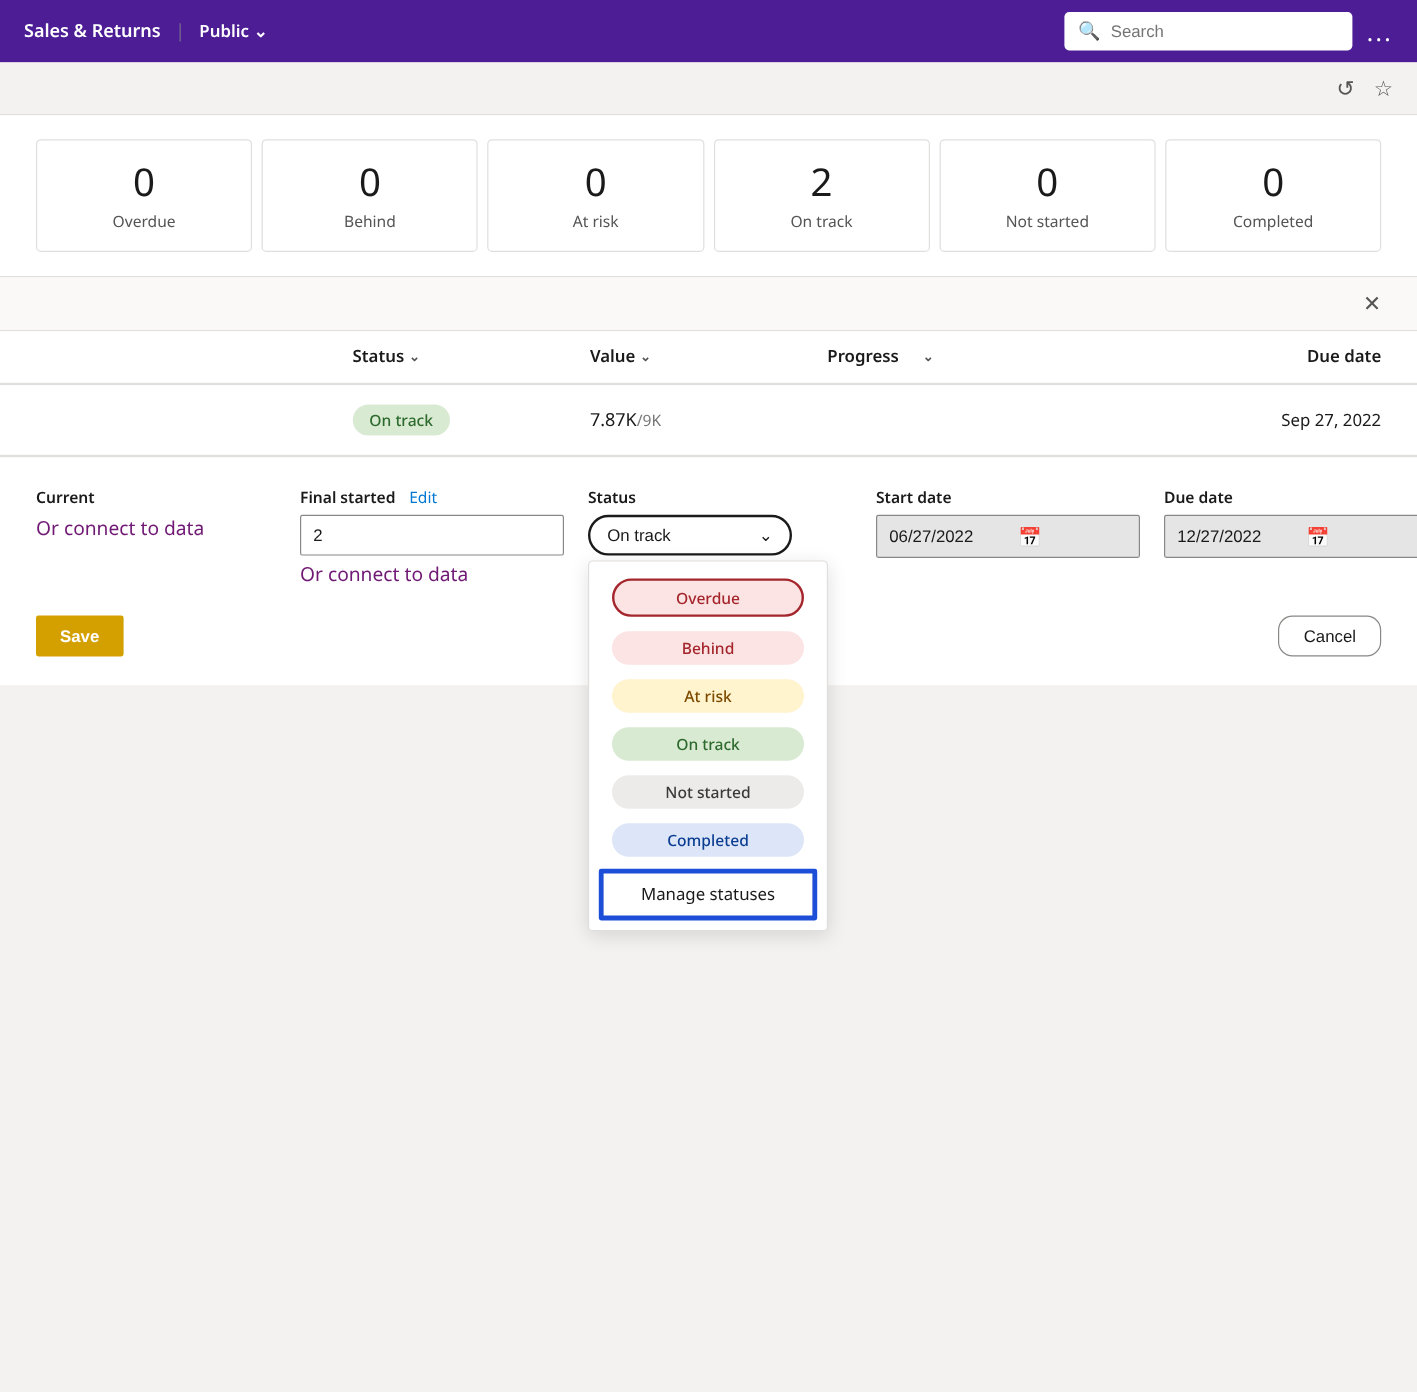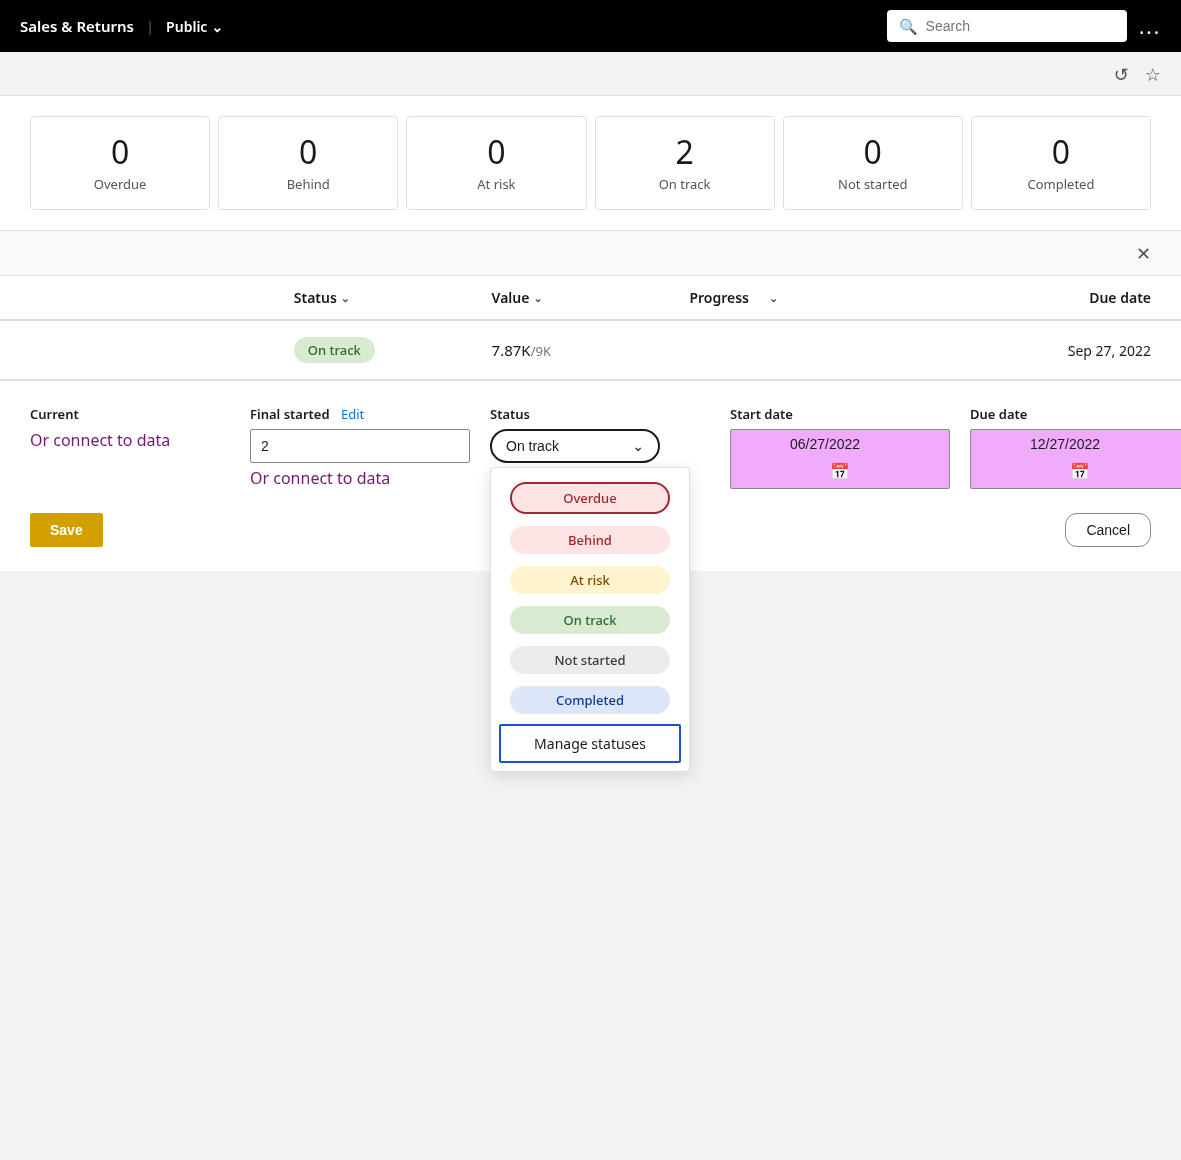--- a/index.html
+++ b/index.html
@@ -6,21 +6,21 @@
     body {
       font-family: 'Segoe UI', system-ui, sans-serif;
       background: #f3f2f1;
       width: 1181px;
       min-height: 1160px;
       overflow-x: hidden;
     }
 
     
     .top-nav {
-      background: #000000;
+      background: #4c1d95;
       display: flex;
       align-items: center;
       justify-content: space-between;
       padding: 0 20px;
       height: 52px;
     }
     .top-nav-left {
       display: flex;
       align-items: center;
       gap: 8px;
@@ -350,35 +350,34 @@
       color: #0a3d91;
     }
 
     
     .manage-statuses-item {
       padding: 8px 16px;
       text-align: center;
       font-size: 14px;
       color: #1a1a1a;
       cursor: pointer;
-      border: 2px solid #1d4ed8;
+      border: 4px solid #1d4ed8;
       margin: 4px 8px 0;
       border-radius: 2px;
     }
 
     
     .date-field {
       display: flex;
       align-items: center;
       border: 1px solid #8a8886;
       border-radius: 2px;
       padding: 6px 10px;
       gap: 8px;
-      background: #f0abfc;
-      flex-direction: column;
+      background: #e5e5e5;
     }
     .date-field input {
       border: none;
       outline: none;
       font-size: 14px;
       color: #1a1a1a;
       width: 100px;
       background: transparent;
     }
     .date-field .cal-icon {

